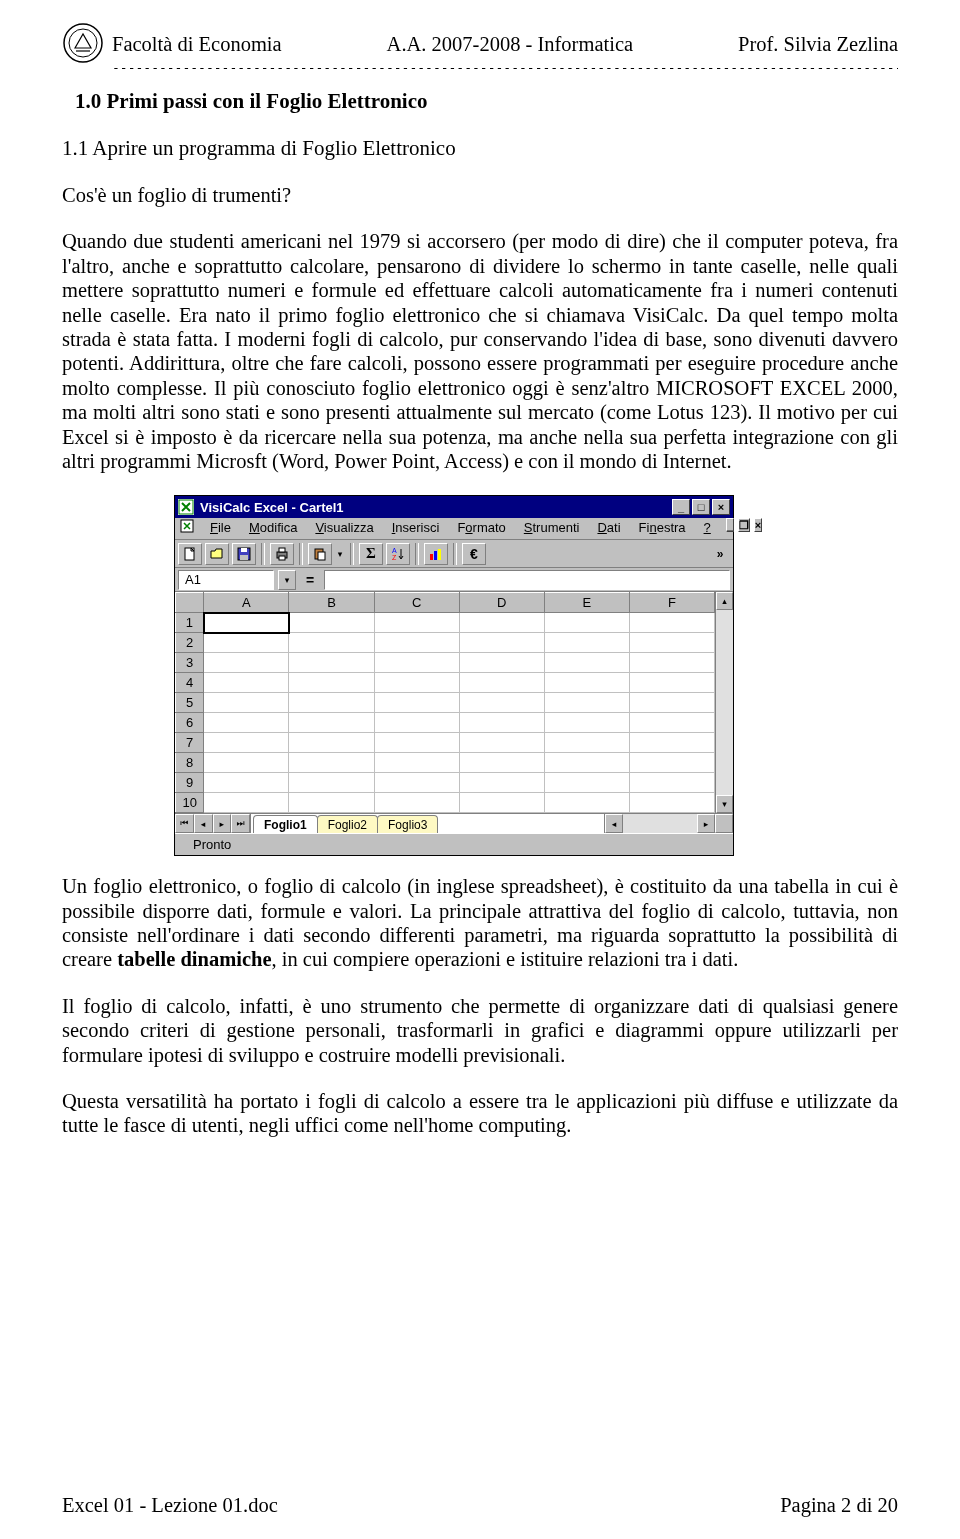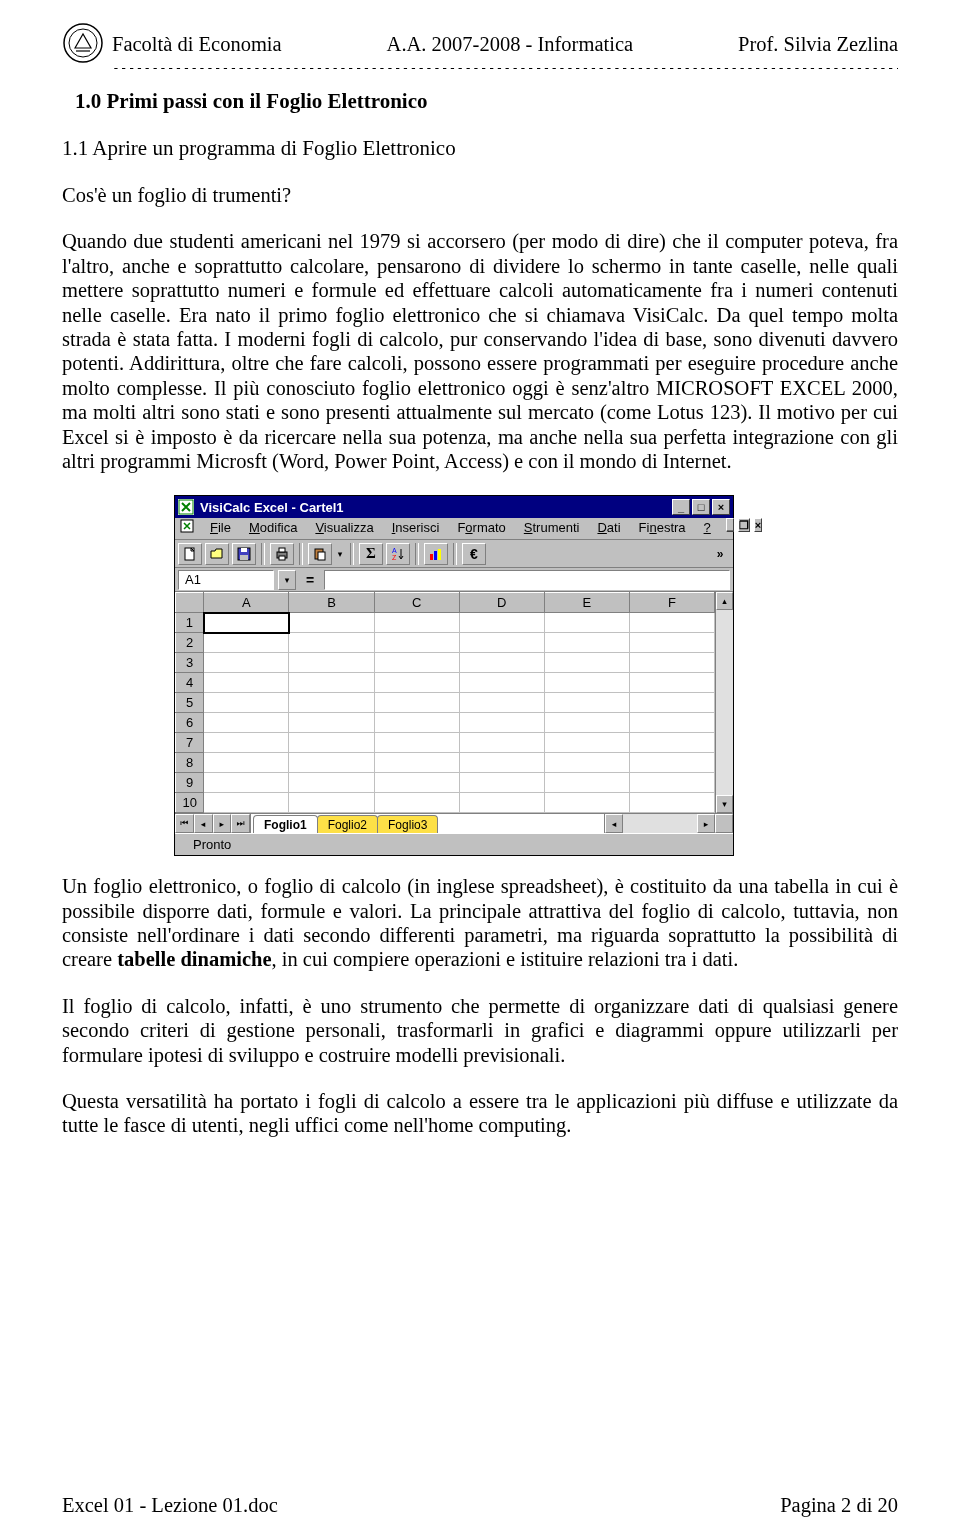--- a/index.html
+++ b/index.html
@@ -207,21 +207,21 @@
     display:flex;
     align-items:flex-end;
     background:#fff;
     padding-left:2px;
     overflow:hidden;
     border-right: 1px solid #808080;
   }
   .tab {
     padding: 2px 10px 1px 10px;
     font-size:12px;
-    background:#fde047;
+    background:#fef9c3;
     border:1px solid #808080;
     border-bottom:none;
     border-top-left-radius:4px;
     border-top-right-radius:4px;
     margin-right:-1px;
     position: relative;
   }
   .tab.active { background:#fff; font-weight:bold; z-index: 2; }
   .hscroll {
     width:110px; display:flex; background:#c0c0c0;

